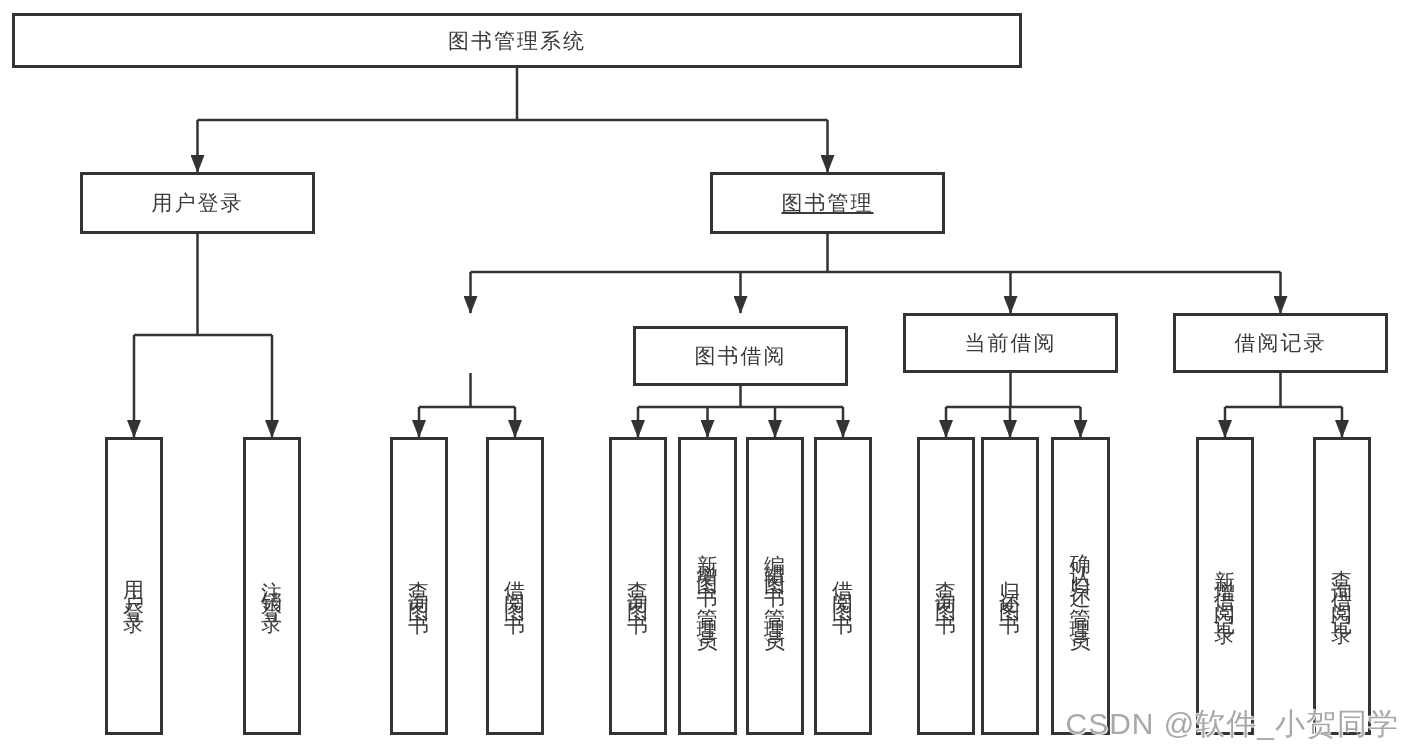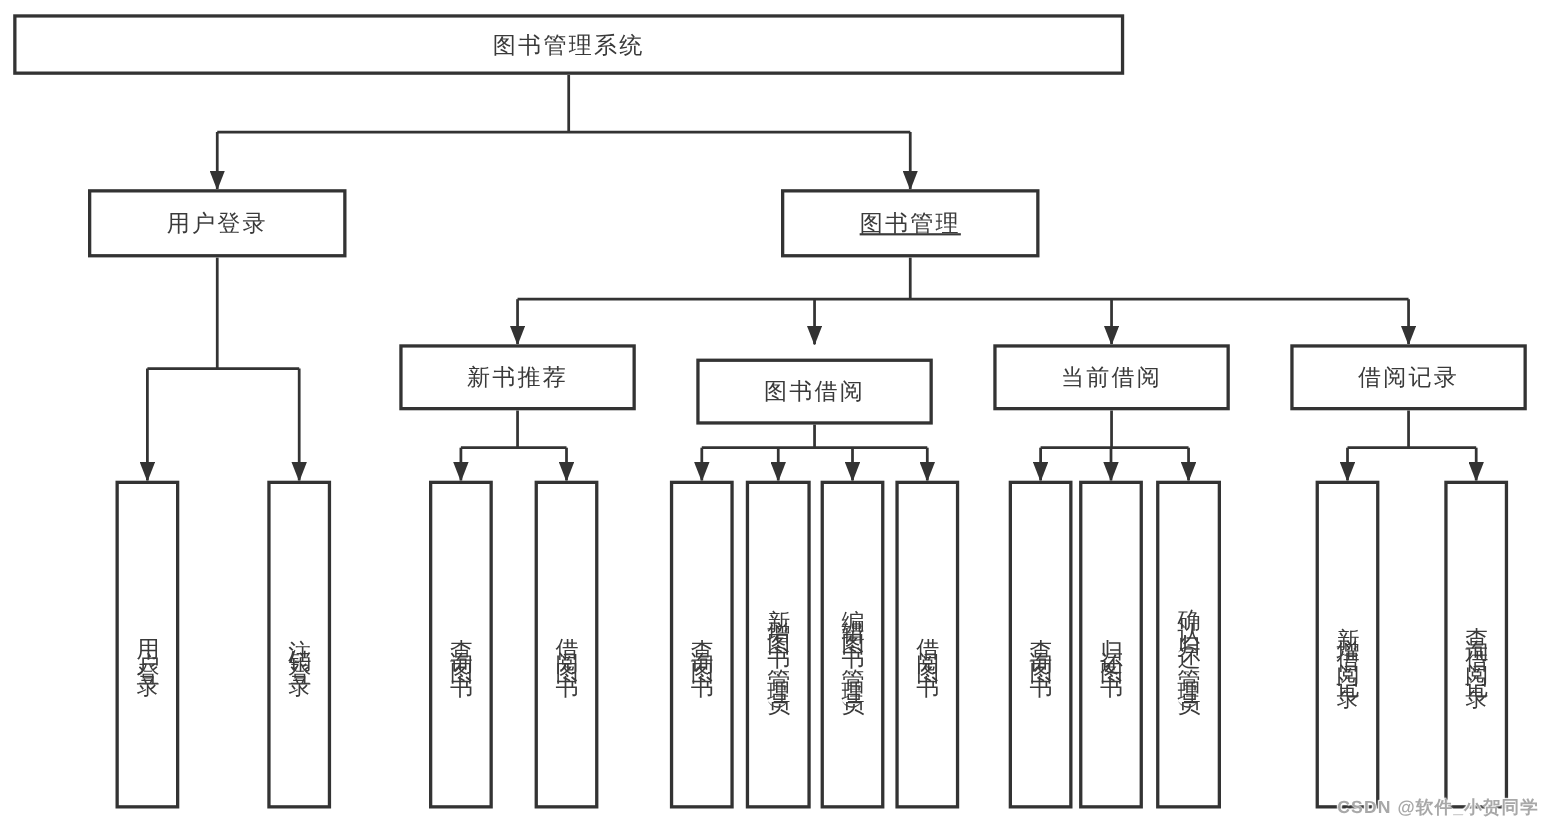--- a/index.html
+++ b/index.html
@@ -63,26 +63,25 @@
   .lf-a1 { left: 105px; }  .lf-a2 { left: 243px; }
   .lf-b1 { left: 390px; }  .lf-b2 { left: 486px; }
   .lf-c1 { left: 609px; }  .lf-c2 { left: 678px; width: 59px; }
   .lf-c3 { left: 746px; }  .lf-c4 { left: 814px; }
   .lf-d1 { left: 917px; }  .lf-d2 { left: 981px; }
   .lf-d3 { left: 1051px; width: 59px; }
   .lf-e1 { left: 1196px; } .lf-e2 { left: 1313px; }
   .watermark {
     position: absolute;
     right: 6px; bottom: 2px;
-    font-size: 16px;
+    font-size: 30px;
     color: var(--watermark);
     letter-spacing: 1px;
     text-shadow: 0 0 2px #ffffff, 1px 1px 1px #ffffff, -1px -1px 1px #ffffff;
     z-index: 5;
-    font-weight: bold;
   }
 </style>
 </head>
 <body>
 
 <div class="canvas">
 
   <svg class="connectors" width="1405" height="747" viewBox="0 0 1405 747" xmlns="http://www.w3.org/2000/svg">
     <defs>
       <marker id="arrow" markerUnits="userSpaceOnUse" markerWidth="18" markerHeight="14" refX="17" refY="7" orient="auto">
@@ -143,21 +142,20 @@
       <path d="M1225,407 V437" marker-end="url(#arrow)"></path>
       <path d="M1342,407 V437" marker-end="url(#arrow)"></path>
     </g>
   </svg>
 
   <div class="node hbox n-root">图书管理系统</div>
 
   <div class="node hbox n-l2a">用户登录</div>
   <div class="node hbox n-l2b">图书管理</div>
 
-  <div class="node hbox n-l3 n-l3a">新书推荐</div>
   <div class="node hbox n-l3 n-l3b">图书借阅</div>
   <div class="node hbox n-l3 n-l3c">当前借阅</div>
   <div class="node hbox n-l3 n-l3d">借阅记录</div>
 
   <div class="node vbox leaf lf-a1">
     <span>用户登录</span>
   </div>
   <div class="node vbox leaf lf-a2">
     <span>注销登录</span>
   </div>

